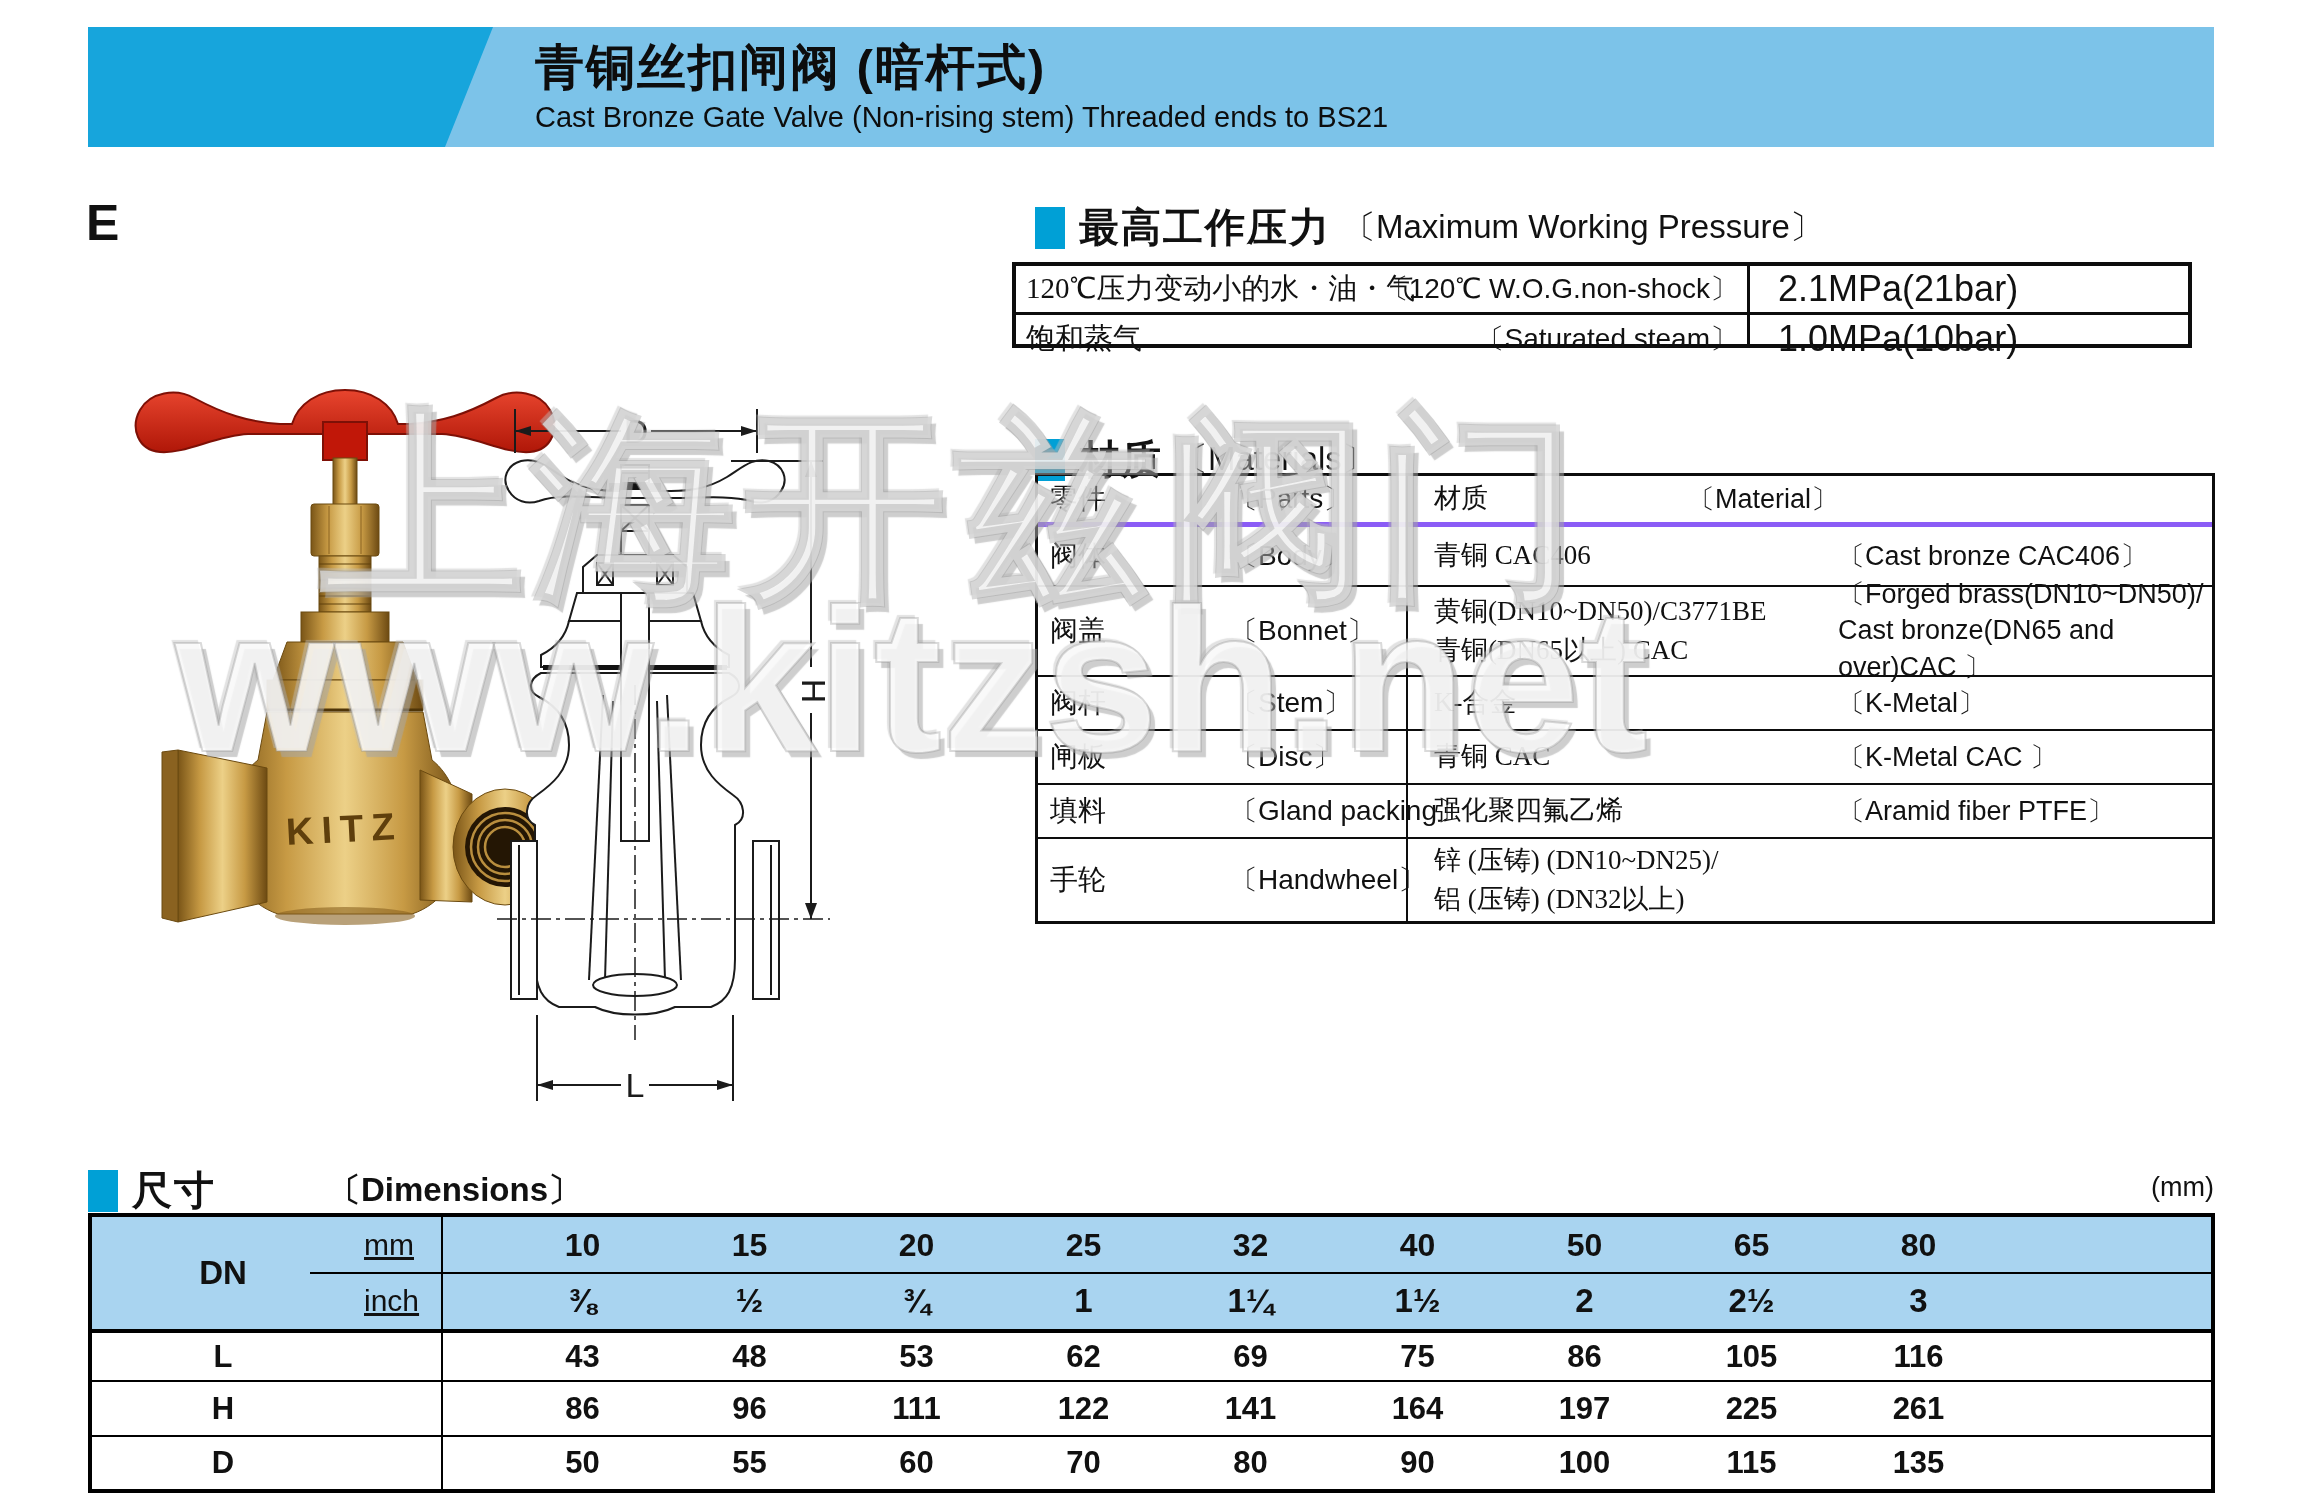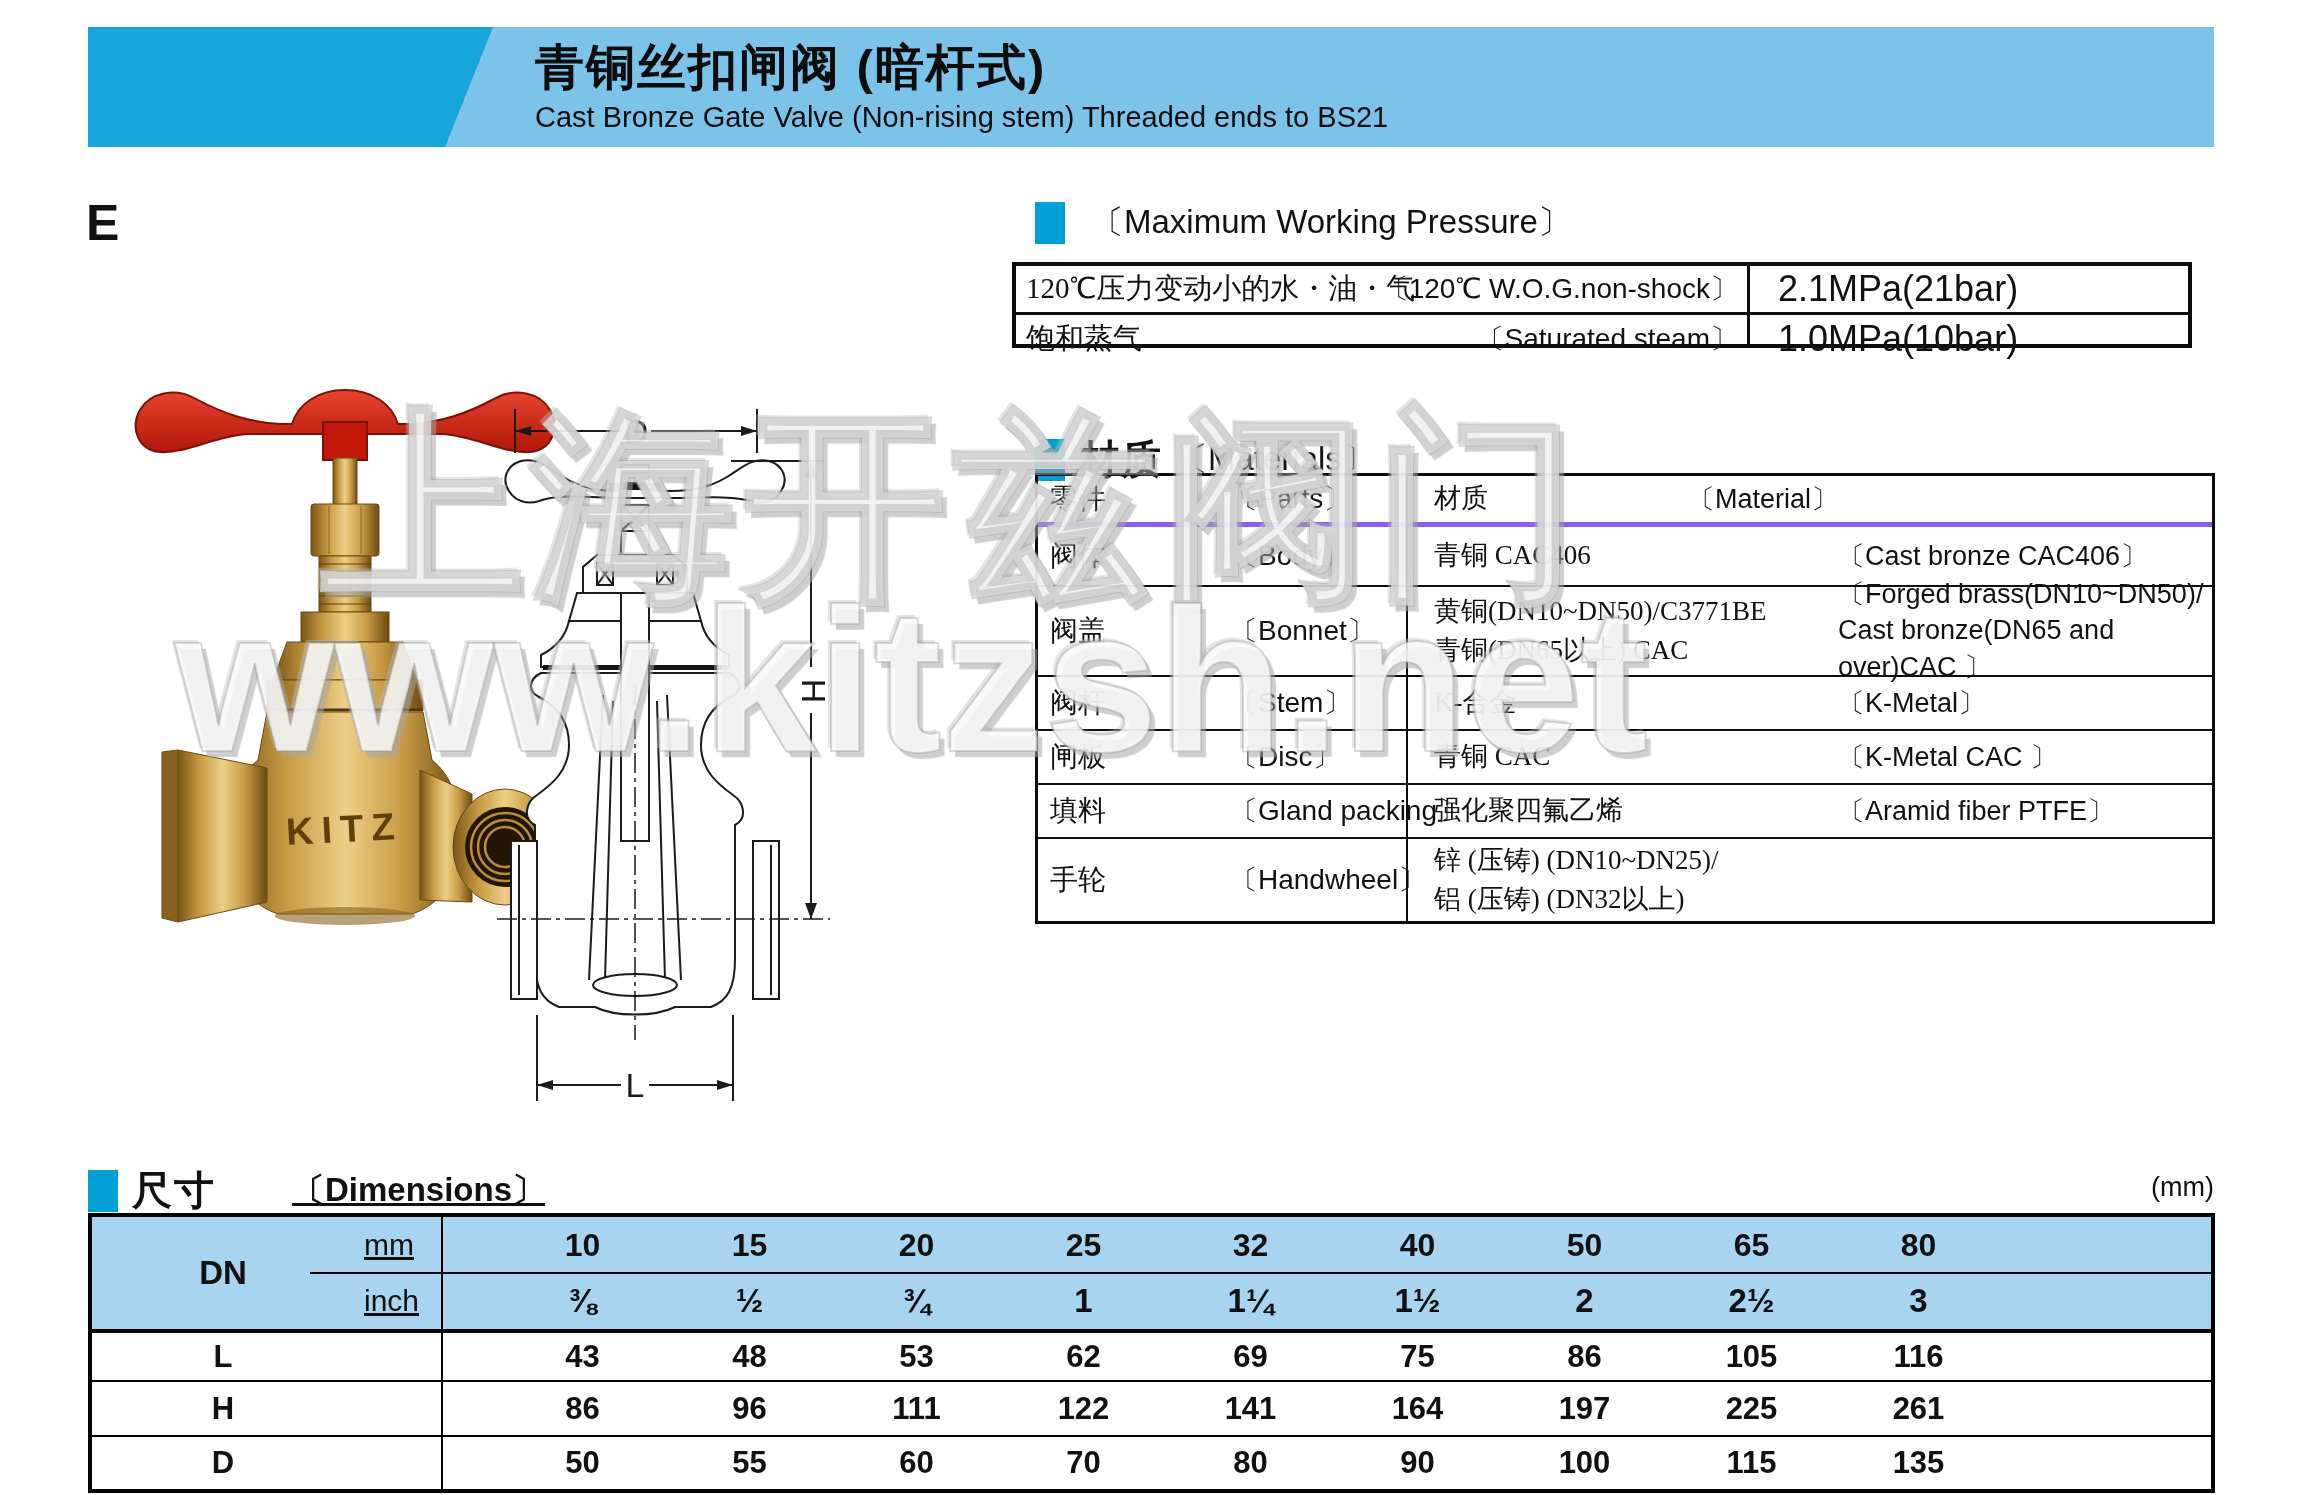--- a/index.html
+++ b/index.html
@@ -213,20 +213,21 @@
       <polygon points="248,690 232,685 232,695" fill="#1b1b1b" stroke="none"></polygon>
       <rect x="136" y="668" width="28" height="42" fill="#fff" stroke="none"></rect>
     </g>
     <text x="151" y="48" text-anchor="middle" font-size="34" fill="#1b1b1b">D</text>
     <text x="326" y="296" text-anchor="middle" dominant-baseline="middle" font-size="34" fill="#1b1b1b" transform="rotate(90 326 296)">H</text>
     <text x="150" y="702" text-anchor="middle" font-size="34" fill="#1b1b1b">L</text>
   </svg>
 
   <div class="abs sec-head" style="left:1035px;top:200px;">
     <div class="bullet"></div>
+    <span class="sec-cn">最高工作压力</span>
     <span class="sec-en">〔Maximum Working Pressure〕</span>
   </div>
 
   <div class="abs" id="pressure-table">
     <div id="p-vline"></div>
     <div class="p-row">
       <span class="p-cn serif">120℃压力变动小的水・油・气</span>
       <span class="p-en">〔120℃ W.O.G.non-shock〕</span>
       <span class="p-val">2.1MPa(21bar)</span>
     </div>
@@ -287,21 +288,21 @@
       <span class="m-part-cn serif">手轮</span>
       <span class="m-part-en">〔Handwheel〕</span>
       <span class="m-mat-cn serif">锌 (压铸)  (DN10~DN25)/
 铝 (压铸)  (DN32以上)</span>
     </div>
   </div>
 
   <div class="abs sec-head" style="left:88px;top:1163px;">
     <div class="bullet"></div>
     <span class="sec-cn">尺寸</span>
-    <span class="sec-en bold" style="margin-left:76px;text-decoration:underline;">〔Dimensions〕</span>
+    <span class="sec-en bold" style="margin-left:112px;">〔Dimensions〕</span>
   </div>
   <div class="abs" id="mm-note">(mm)</div>
 
   <div class="abs" id="dim-table">
     <div id="dim-head">
       <span id="dim-dn">DN</span>
       <span class="dim-unit" style="top:0;">mm</span>
       <span class="dim-unit" style="top:56px;">inch</span>
       <div id="dim-mmline"></div>
       <div class="dim-cells" style="top:0;height:56px;">

